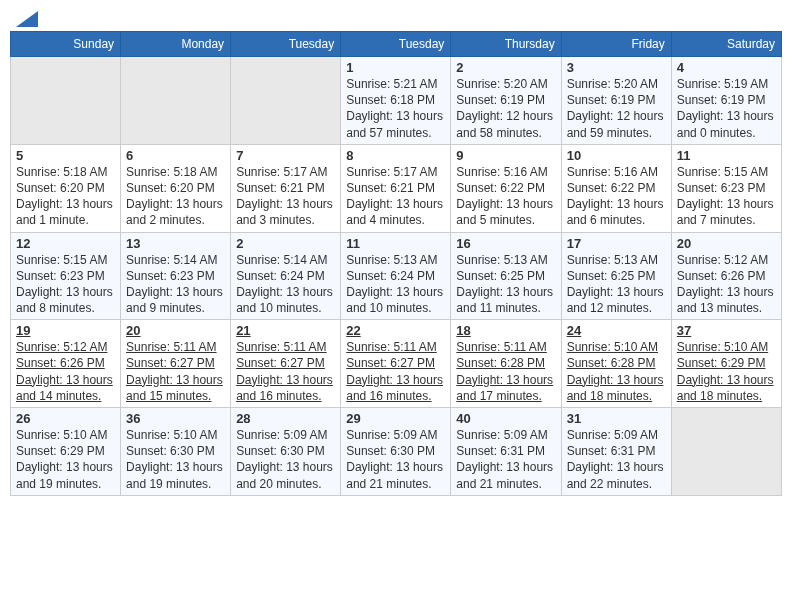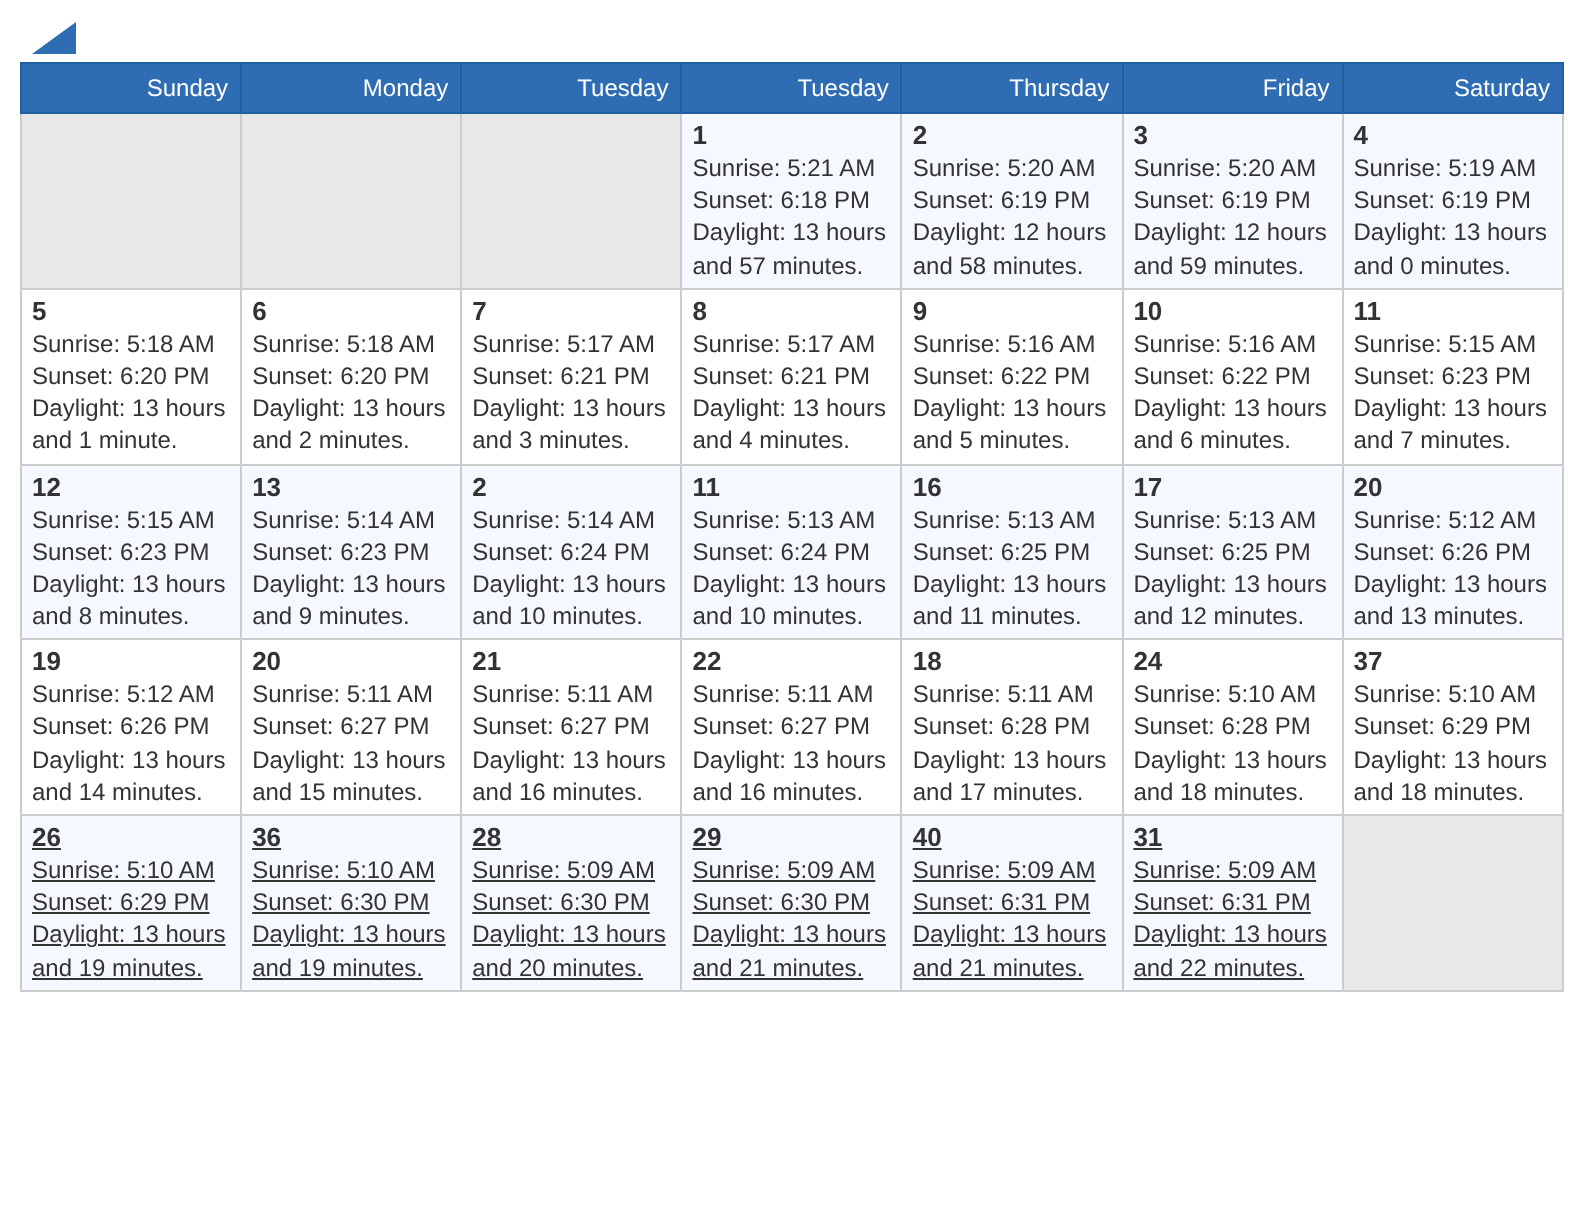--- a/index.html
+++ b/index.html
@@ -85,22 +85,22 @@
       color: #333;
       line-height: 1.35;
     }
     .empty-cell {
       background: #e8e8e8 !important;
     }
     
     .row-1 td { background: #fff; }
     .row-2 td { background: #f0f4fa; }
     .row-3 td { background: #fff; }
-    .row-4 td { background: #f0f4fa; }
-    .row-5 td { background: #fff; text-decoration: underline; }
+    .row-4 td { background: #f0f4fa; text-decoration: underline; }
+    .row-5 td { background: #fff; }
   </style>
 </head>
 <body>
 
 <div class="header">
   <div class="logo">
     <div class="logo-row">
       <div>
         <div class="logo-row">
           <span style="font-size:17px;font-weight:bold;color:#333;"></span>

